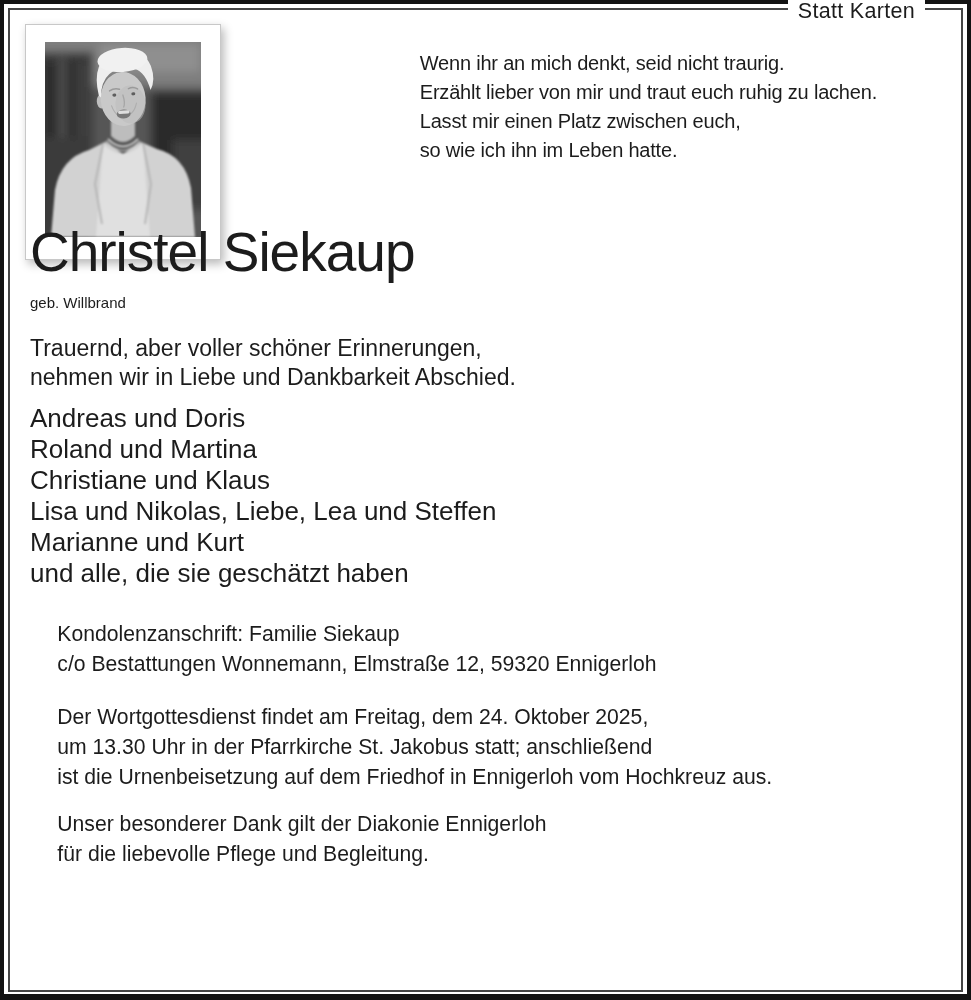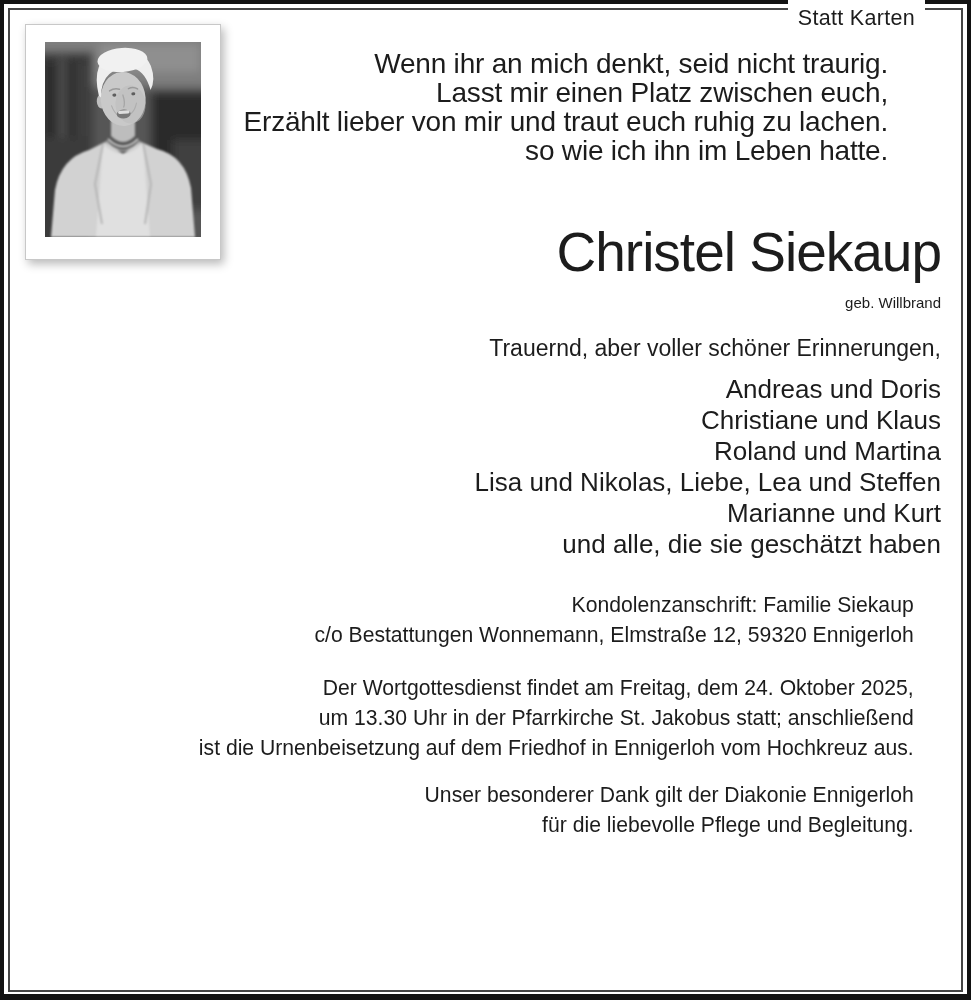--- a/index.html
+++ b/index.html
@@ -18,49 +18,48 @@
     pointer-events:none;
   }
   .border-inner{
     position:absolute;inset:8px;
     border:2px solid #454545;
     pointer-events:none;
   }
   .statt{
     position:absolute;top:-1px;right:46px;
     background:#ffffff;
-    padding:8px 10px 2px 10px;
+    padding:1px 10px 2px 10px;
     font-size:21.5px;line-height:23px;
     letter-spacing:.3px;
     z-index:6;
     white-space:nowrap;
   }
   
   .photo-frame{
     position:absolute;left:25px;top:24px;
     width:156px;height:195px;
     background:#ffffff;
     border:1px solid #c8c8c8;
     padding:17px 19px 22px 19px;
     box-shadow:3px 4px 9px rgba(0,0,0,.28);
     margin:0;
   }
   .photo-frame svg{display:block;}
   
   .verse{
-    position:absolute;top:49px;right:83px;
-    text-align:right;
-    font-size:28px;line-height:29px;
+    position:absolute;top:49px;right:94px;
+    font-size:20px;line-height:29px;
     letter-spacing:-.2px;
     white-space:nowrap;
   }
   
   .center-col{
     position:absolute;left:30px;right:30px;top:221px;
-    text-align:right;
+    text-align:left;
   }
   .name{
     margin:0 0 8px 0;
     font-size:55px;line-height:62px;
     font-weight:normal;
     letter-spacing:-1px;
     white-space:nowrap;
   }
   .maiden{font-size:15px;line-height:24px;margin-bottom:19px;}
   .dates{font-size:23.5px;line-height:26px;margin-bottom:34px;white-space:nowrap;}
@@ -132,40 +131,41 @@
           <path d="M91,62 q-2,7 -6,10" stroke="#aeaeae" stroke-width="1.1" fill="none" stroke-linecap="round"></path>
           <ellipse cx="77.5" cy="72" rx="7" ry="4.5" fill="#787878"></ellipse>
           <rect x="72" y="68.5" width="11.5" height="3.2" rx="1.6" fill="#dedede"></rect>
         </g>
       </g>
     </svg>
   </figure>
 
   <div class="verse">
     <div class="line">Wenn ihr an mich denkt, seid nicht traurig.</div>
+    <div class="line">Erzählt lieber von mir und traut euch ruhig zu lachen.</div>
     <div class="line">Lasst mir einen Platz zwischen euch,</div>
-    <div class="line">Erzählt lieber von mir und traut euch ruhig zu lachen.</div>
     <div class="line">so wie ich ihn im Leben hatte.</div>
   </div>
 
   <div class="center-col">
 
     <h1 class="name">Christel Siekaup</h1>
 
     <div class="maiden">geb. Willbrand</div>
 
 
     <div class="intro">
       <div class="line">Trauernd, aber voller schöner Erinnerungen,</div>
+      <div class="line">nehmen wir in Liebe und Dankbarkeit Abschied.</div>
     </div>
 
     <div class="mourners">
       <div class="line">Andreas und Doris</div>
+      <div class="line">Roland und Martina</div>
       <div class="line">Christiane und Klaus</div>
-      <div class="line">Roland und Martina</div>
       <div class="line">Lisa und Nikolas, Liebe, Lea und Steffen</div>
       <div class="line">Marianne und Kurt</div>
       <div class="line">und alle, die sie geschätzt haben</div>
     </div>
 
     <div class="block narrow condolence">
       <div class="line">Kondolenzanschrift: Familie Siekaup</div>
       <div class="line">c/o Bestattungen Wonnemann, Elmstraße 12, 59320 Ennigerloh</div>
     </div>
 

